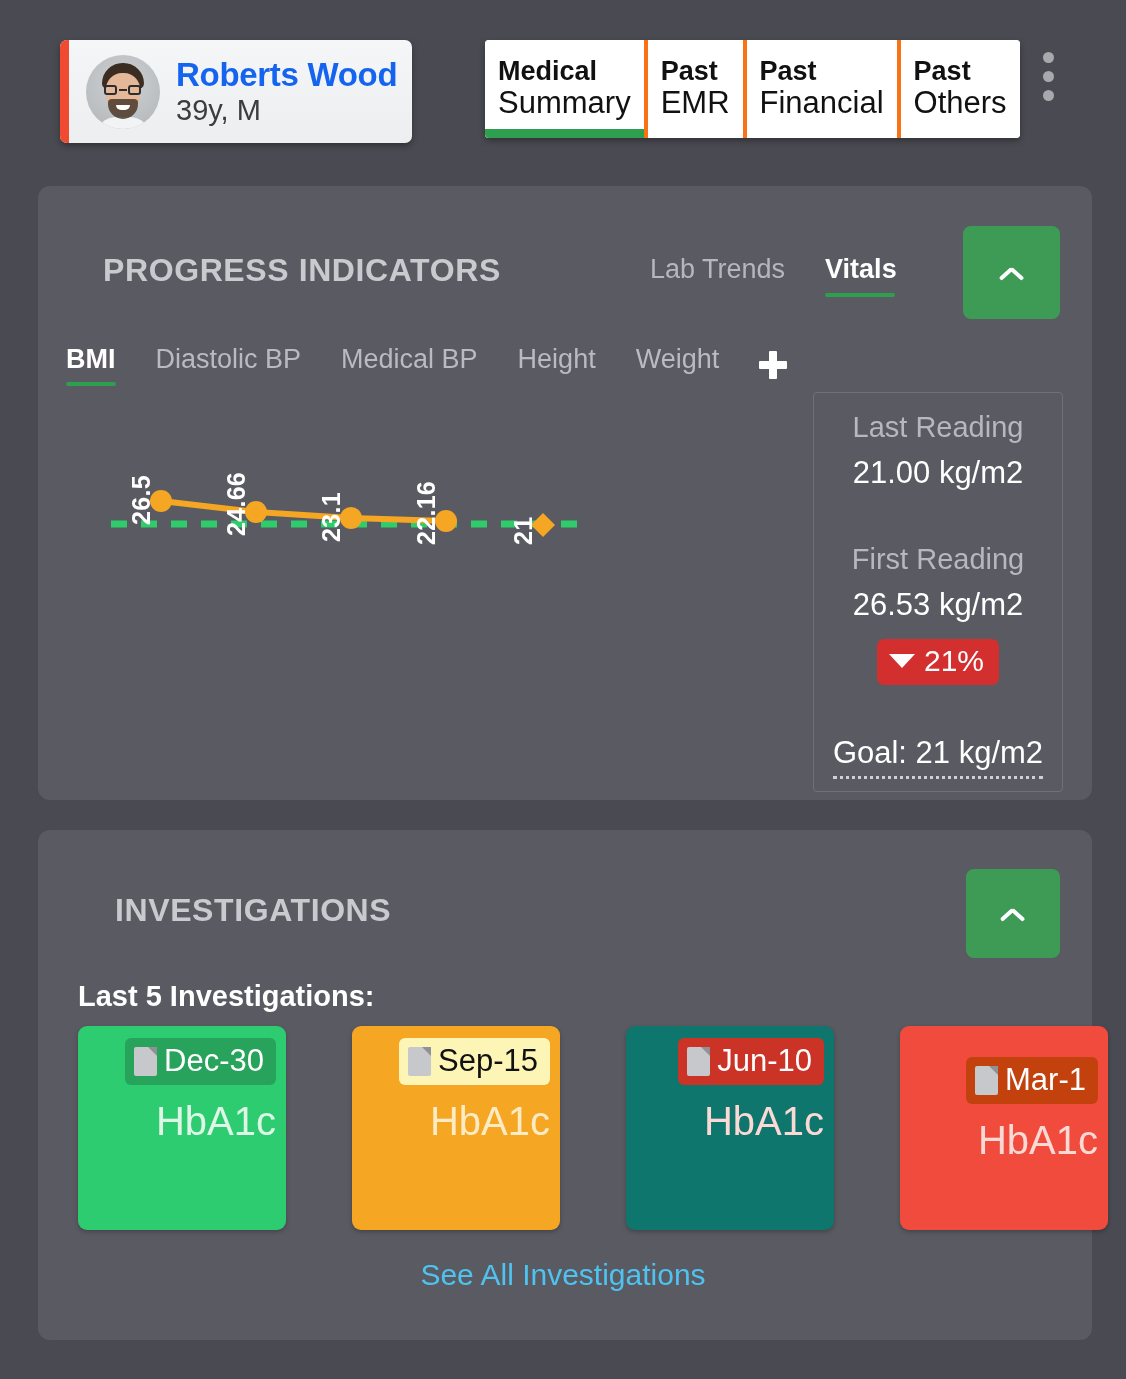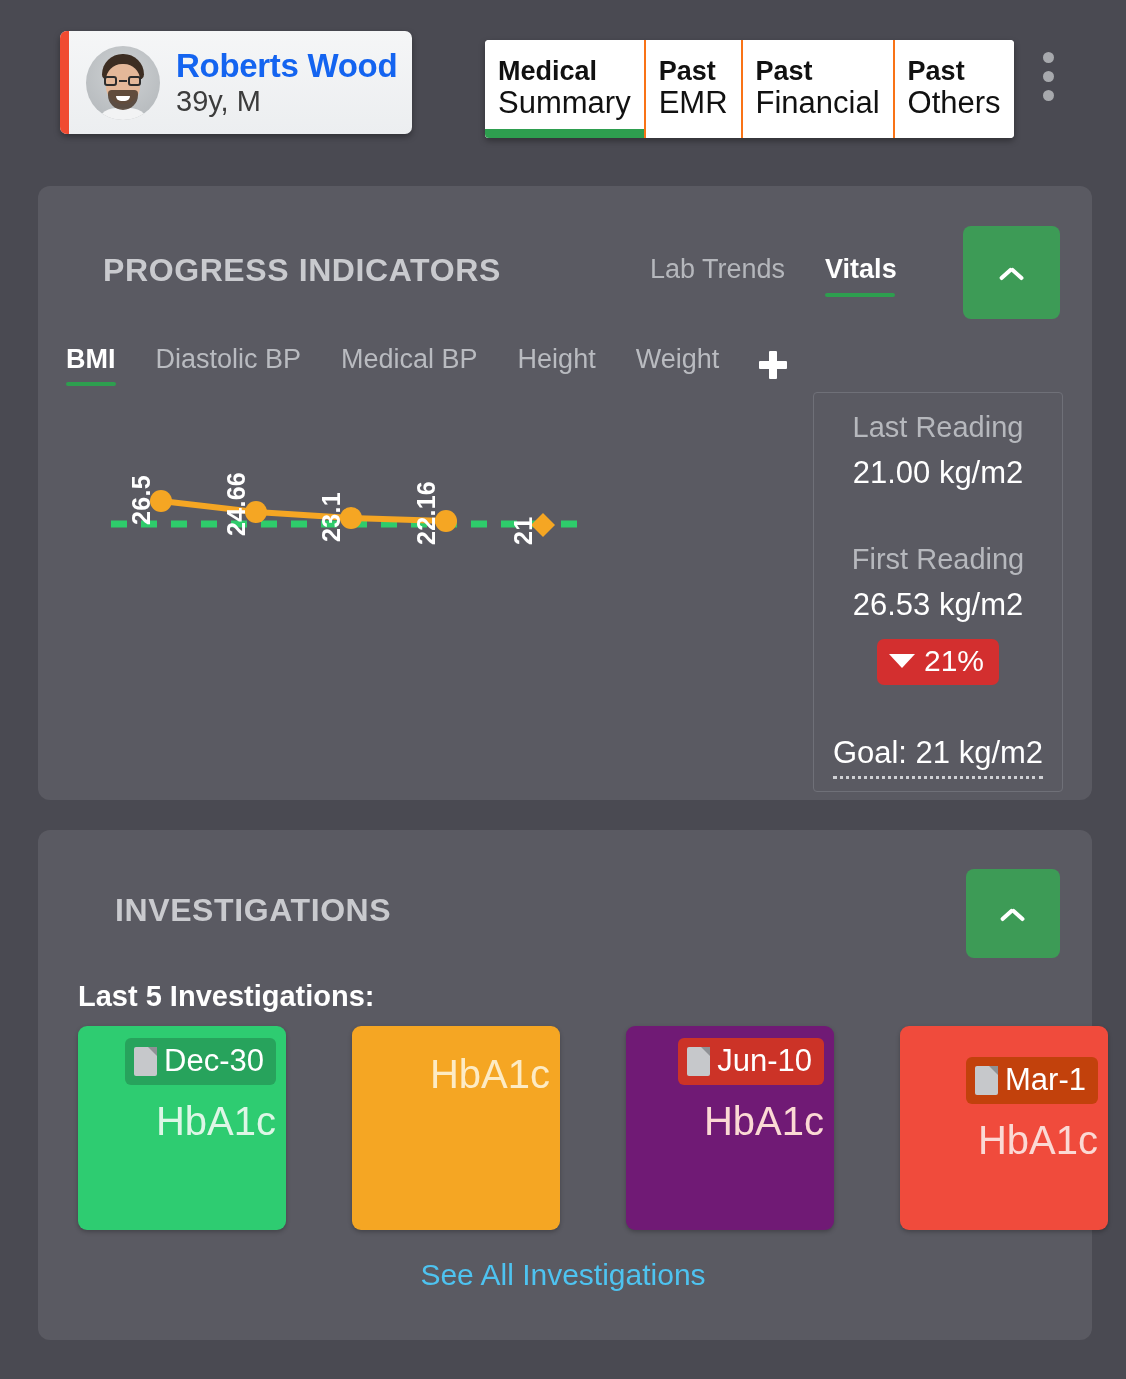--- a/index.html
+++ b/index.html
@@ -9,21 +9,21 @@
     font-family: "Liberation Sans", sans-serif;
     overflow: hidden;
   }
   body { position: relative; }
 
   
   .topbar {
     position: absolute; left: 0; top: 0; width: 1126px; height: 160px;
   }
   .patient-card {
-    position: absolute; left: 60px; top: 31px;
+    position: absolute; left: 60px; top: 40px;
     width: 352px; height: 103px;
     background: linear-gradient(180deg,#f5f6f7 0%, #eceef0 100%);
     border-radius: 7px;
     box-shadow: 0 3px 6px rgba(0,0,0,.35);
     display: flex; align-items: center;
     overflow: hidden;
   }
   .patient-accent {
     position: absolute; left: 0; top: 0; width: 9px; height: 100%;
     background: #f04b31;
@@ -56,21 +56,21 @@
     position: absolute; left: 485px; top: 40px;
     height: 98px; display: flex;
     border-radius: 4px; overflow: hidden;
     box-shadow: 0 3px 6px rgba(0,0,0,.35);
     background: #fff;
   }
   .tab {
     position: relative; background: #ffffff;
     padding: 10px 13px 12px 13px;
     display: flex; flex-direction: column; justify-content: center;
-    border-right: 2px solid #f97316;
+    border-right: 4px solid #f97316;
     min-width: 86px;
   }
   .tab:last-child { border-right: none; }
   .tab-l1 { font-size: 27px; font-weight: 700; color: #111; line-height: 1.12; white-space: nowrap;}
   .tab-l2 { font-size: 31px; font-weight: 400; color: #111; line-height: 1.12; white-space: nowrap;}
   .tab.active::after {
     content: ""; position: absolute; left: 0; right: 0; bottom: 0; height: 9px;
     background: #2e9e4f;
   }
   .kebab {
@@ -317,24 +317,28 @@
 
   <div class="inv-card" style="background:#2ecc71;">
     <div class="inv-date" style="background:#27a35c; color:#ffffff;">
       <span class="doc-icon"></span>
       <span>Dec-30</span>
     </div>
     <div class="inv-test" style="color:#ddf6e6;">HbA1c</div>
   </div>
 
   <div class="inv-card" style="background:#f5a623;">
+    <div class="inv-date" style="background:#fdf5b5; color:#111111;">
+      <span class="doc-icon"></span>
+      <span>Sep-15</span>
+    </div>
     <div class="inv-test" style="color:#fdebc4;">HbA1c</div>
   </div>
 
-  <div class="inv-card" style="background:#701a75;padding-left:48px;">
+  <div class="inv-card" style="background:#0f766e;padding-left:48px;">
     <div class="inv-date" style="background:#cc3327; color:#ffffff;">
       <span class="doc-icon"></span>
       <span>Jun-10</span>
     </div>
     <div class="inv-test" style="color:#fbd9d4;">HbA1c</div>
   </div>
 
   <div class="inv-card" style="background:#f04b3c;">
     <div class="inv-date" style="background:#c2410c; color:#ffffff;margin-top:19px;">
       <span class="doc-icon"></span>

